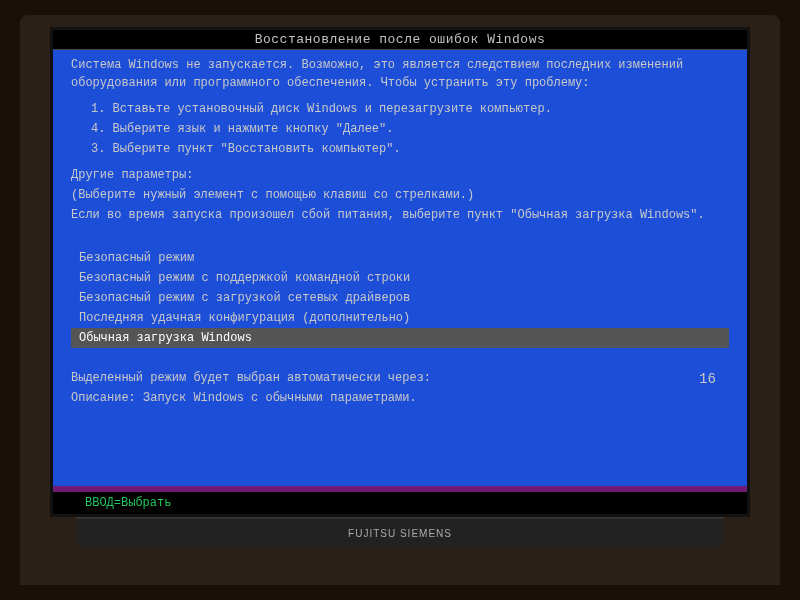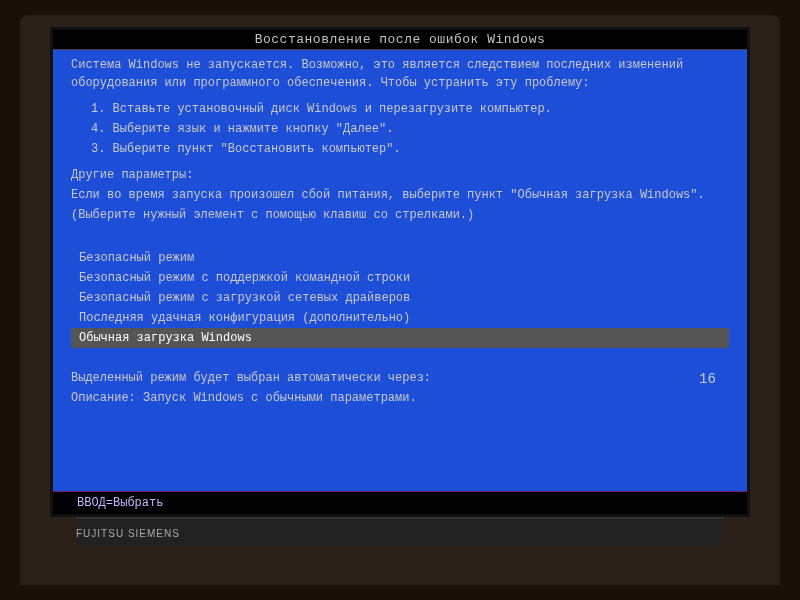--- a/index.html
+++ b/index.html
@@ -92,34 +92,35 @@
     }
 
     .countdown {
       color: #c8c8c8;
       font-size: 14px;
       min-width: 30px;
       text-align: left;
     }
 
     .bottom-bar {
-      border-top: 1px solid #701a75;
-      padding: 4px 24px;
-      color: #c4b5fd;
+      border-top: 6px solid #701a75;
+      padding: 4px 32px;
+      color: #22c55e;
       font-size: 12px;
       font-family: 'Courier New', monospace;
     }
 
     .laptop-bottom {
       width: 648px;
       height: 30px;
       background: #222;
       border-radius: 0 0 12px 12px;
       display: flex;
       align-items: center;
+      justify-content: center;
       border-top: 2px solid #333;
     }
 
     .brand-logo {
       color: #aaa;
       font-size: 10px;
       letter-spacing: 1px;
       font-family: Arial, sans-serif;
     }
 
@@ -145,22 +146,22 @@
 
       <div class="divider"></div>
 
       <p class="indent-1">1. Вставьте установочный диск Windows и перезагрузите компьютер.</p>
       <p class="indent-1">4. Выберите язык и нажмите кнопку "Далее".</p>
       <p class="indent-1">3. Выберите пункт "Восстановить компьютер".</p>
 
       <div class="divider"></div>
 
       <p>Другие параметры:</p>
+      <p>(Выберите нужный элемент с помощью клавиш со стрелками.)</p>
       <p>Если во время запуска произошел сбой питания, выберите пункт "Обычная загрузка Windows".</p>
-      <p>(Выберите нужный элемент с помощью клавиш со стрелками.)</p>
 
       <div class="menu-section">
         <div class="menu-item">Безопасный режим</div>
         <div class="menu-item">Безопасный режим с поддержкой командной строки</div>
         <div class="menu-item">Безопасный режим с загрузкой сетевых драйверов</div>
         <div class="menu-item">Последняя удачная конфигурация (дополнительно)</div>
         <div class="menu-item selected">Обычная загрузка Windows</div>
       </div>
 
       <div class="divider"></div>

